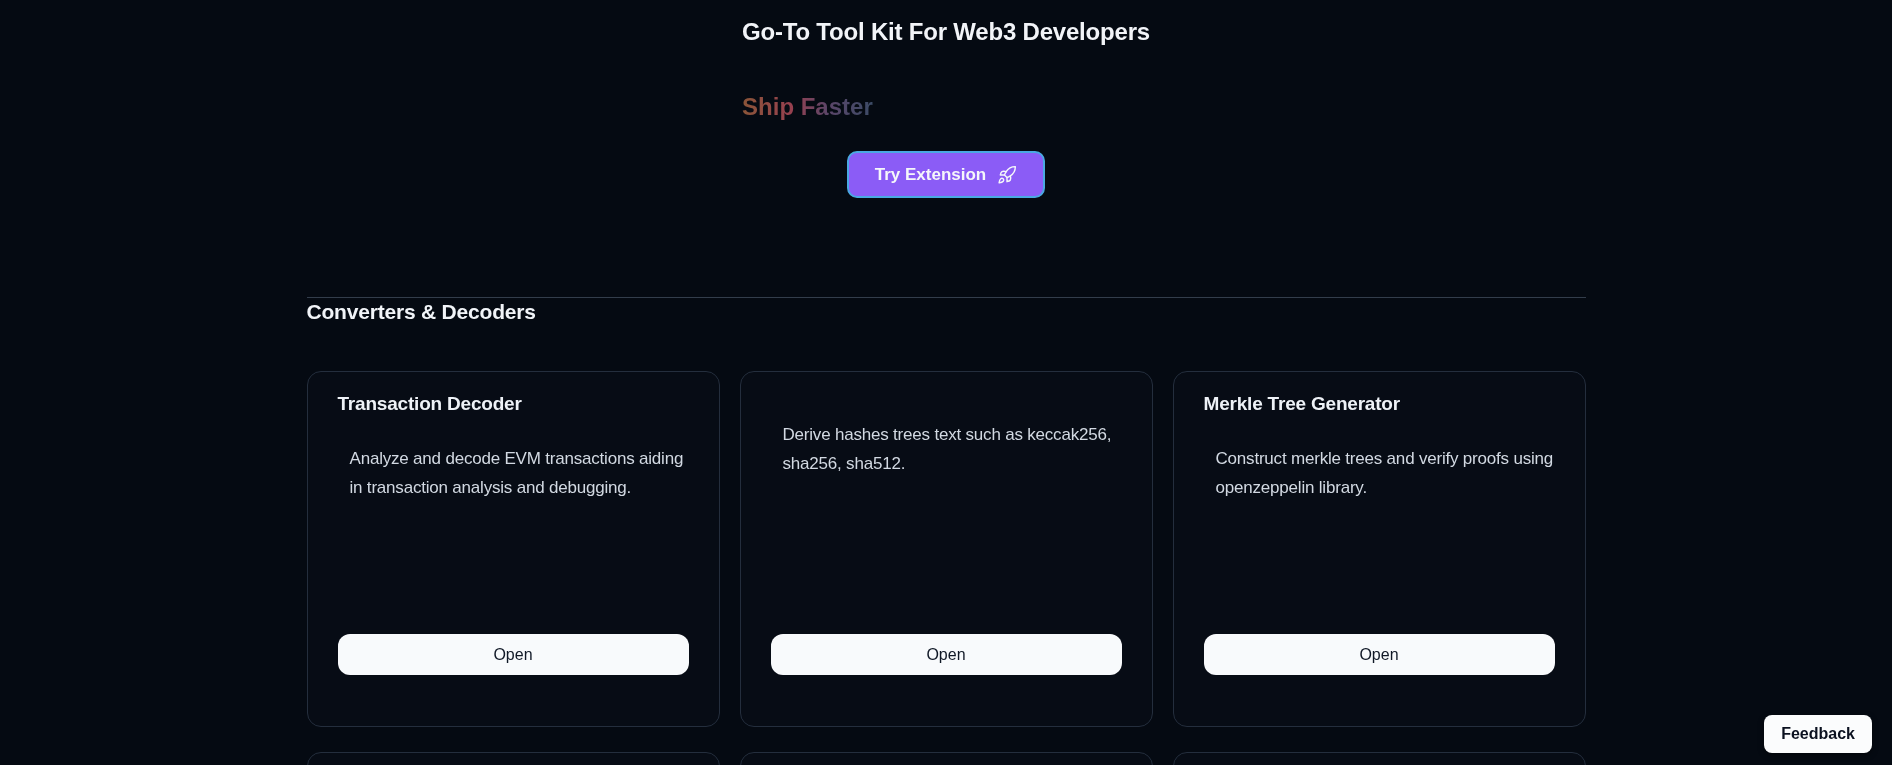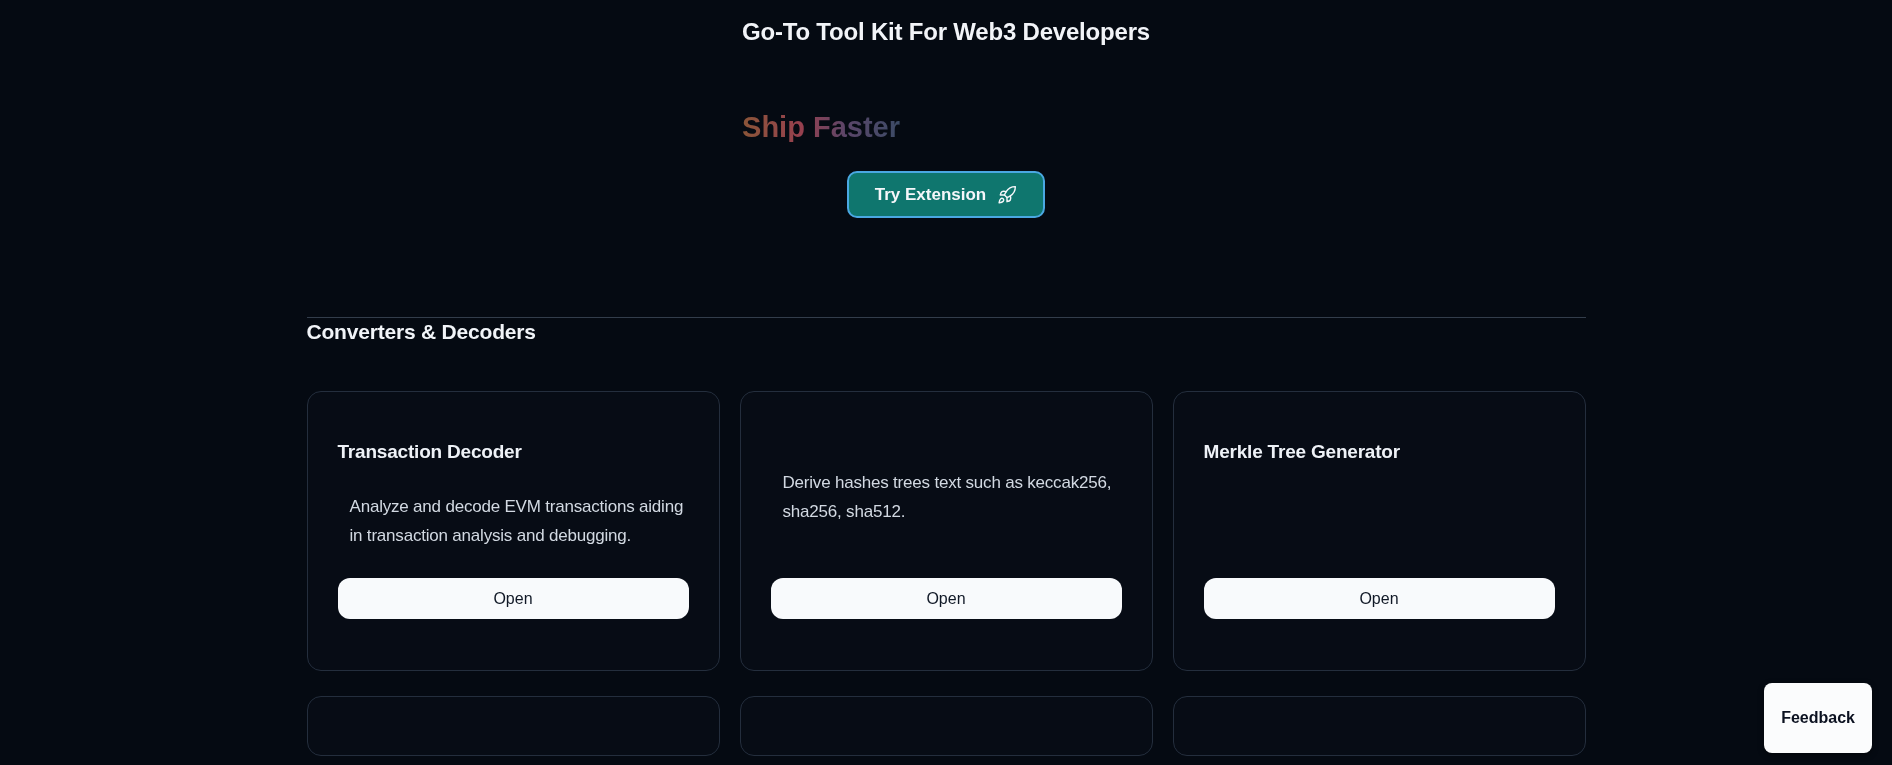--- a/index.html
+++ b/index.html
@@ -16,39 +16,39 @@
   .hero-title {
     color: #f2f4f8;
     font-size: 24px;
     line-height: 32px;
     font-weight: 700;
     letter-spacing: -0.2px;
     text-align: left;
     white-space: nowrap;
   }
   .hero-subtitle {
-    margin-top: 64px;
-    font-size: 29px;
+    margin-top: 44px;
+    font-size: 24px;
     line-height: 30px;
     font-weight: 600;
     text-align: right;
     width: fit-content;
     background: linear-gradient(90deg, #8a5538 0%, #96404f 38%, #5a4568 66%, #3c4b66 100%);
     -webkit-background-clip: text;
     background-clip: text;
     color: transparent;
   }
   .cta-row { margin-top: 29px; text-align: center; }
   .cta-btn {
     display: inline-flex;
     align-items: center;
     gap: 11px;
     height: 47px;
     padding: 0 26px;
-    background: #0f766e;
+    background: #8b5cf6;
     border: 2px solid #4aa8e2;
     border-radius: 10px;
     color: #f5f7fa;
     font-family: "Liberation Sans", sans-serif;
     font-size: 17px;
     font-weight: 700;
     cursor: pointer;
   }
   .cta-btn svg { display: block; }
 
@@ -67,25 +67,25 @@
     letter-spacing: -0.2px;
   }
 
   .grid {
     margin-top: 45px;
     display: grid;
     grid-template-columns: repeat(3, 1fr);
     gap: 20px;
   }
   .card {
-    height: 280px;
+    height: 356px;
     background: #070c15;
     border: 1px solid #242e3d;
     border-radius: 14px;
-    padding: 48px 30px 30px;
+    padding: 20px 30px 30px;
     display: flex;
     flex-direction: column;
   }
   .card-title {
     color: #eef2f7;
     font-size: 19px;
     line-height: 24px;
     font-weight: 700;
     letter-spacing: -0.2px;
   }
@@ -123,21 +123,21 @@
 
   
   .feedback-btn {
     position: fixed;
     right: 20px;
     bottom: 12px;
     background: #fbfcfd;
     color: #0b1120;
     border: none;
     border-radius: 8px;
-    padding: 26px 17px;
+    padding: 10px 17px;
     font-family: "Liberation Sans", sans-serif;
     font-size: 16px;
     font-weight: 700;
     cursor: pointer;
     box-shadow: 0 2px 6px rgba(0,0,0,0.45);
   }
 </style>
 </head>
 <body>
 
@@ -170,20 +170,21 @@
       <button class="open-btn">Open</button>
     </section>
 
     <section class="card">
       <p class="card-desc">Derive hashes trees text such as keccak256, sha256, sha512.</p>
       <button class="open-btn">Open</button>
     </section>
 
     <section class="card">
       <h3 class="card-title">Merkle Tree Generator</h3>
+      <p class="card-desc">Construct merkle trees and verify proofs using openzeppelin library.</p>
       <button class="open-btn">Open</button>
     </section>
   </div>
 
   <div class="grid next-row">
     <div class="card-stub"></div>
     <div class="card-stub"></div>
     <div class="card-stub"></div>
   </div>
 </main>

